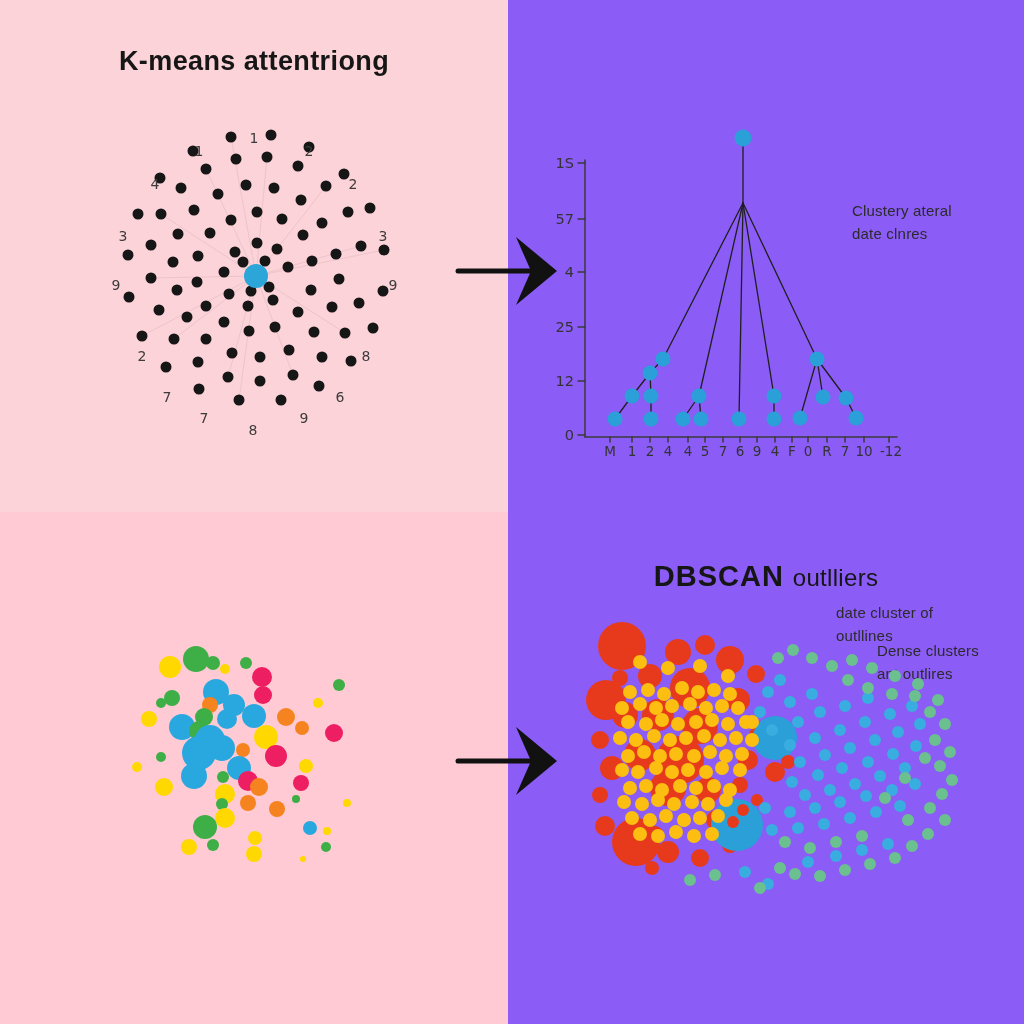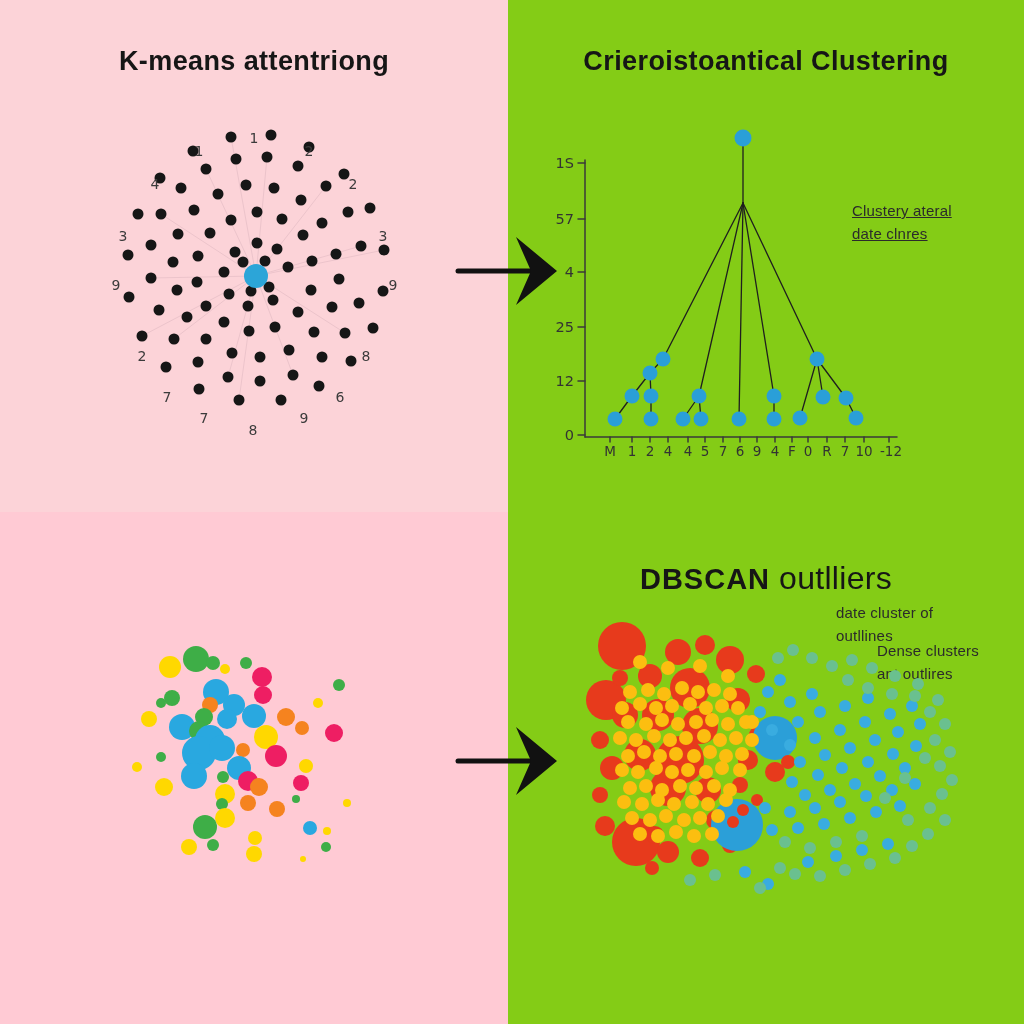--- a/index.html
+++ b/index.html
@@ -1,50 +1,49 @@
 <!DOCTYPE html>
 <html><head>
 <meta charset="utf-8">
 <style>
   html,body{margin:0;padding:0;background:#ffffff;}
   .canvas{
     position:relative;width:1024px;height:1024px;overflow:hidden;
-    background:#84cc16;
+    background:#8b5cf6;
     font-family:"Liberation Sans", sans-serif;
   }
   .bg{position:absolute;}
   .q-tl{left:0;top:0;width:508px;height:512px;background:#fcd3d8;}
   .q-bl{left:0;top:512px;width:508px;height:512px;background:#ffcad4;}
   .title{
     position:absolute;margin:0;color:#161616;font-weight:600;
     letter-spacing:.4px;text-align:center;font-size:27px;
   }
   .title.tl{left:0;top:46px;width:508px;}
   .title.tr{left:508px;top:46px;width:516px;}
   .title.br{left:508px;top:560px;width:516px;font-size:29px;letter-spacing:1px;}
-  .title.br .sub{font-size:32px;font-weight:500;letter-spacing:.3px;margin-left:9px;}
+  .title.br .sub{font-size:24px;font-weight:500;letter-spacing:.3px;margin-left:9px;}
   .note{
     position:absolute;color:#2b2b2b;font-size:15px;line-height:1.5;
     white-space:pre-line;letter-spacing:.2px;
   }
-  .note.dendro{left:852px;top:200px;text-decoration:underline;}
+  .note.dendro{left:852px;top:200px;}
   .note.dbscan1{left:836px;top:602px;}
   .note.dbscan2{left:877px;top:640px;}
   svg.scene{position:absolute;left:0;top:0;width:1024px;height:1024px;
     font-family:"DejaVu Sans", sans-serif;}
 </style>
 </head>
 <body>
 
 <div class="canvas">
   <div class="bg q-tl"></div>
   <div class="bg q-bl"></div>
 
   <h2 class="title tl">K-means attentriong</h2>
-  <h2 class="title tr">Crieroistoantical Clustering</h2>
 
   <div class="title br">
     <span>DBSCAN</span><span class="sub">outlliers</span>
   </div>
 
   <div class="note dendro">Clustery ateral
 date clnres</div>
   <div class="note dbscan1">date cluster of
 outllines</div>
   <div class="note dbscan2">Dense clusters

